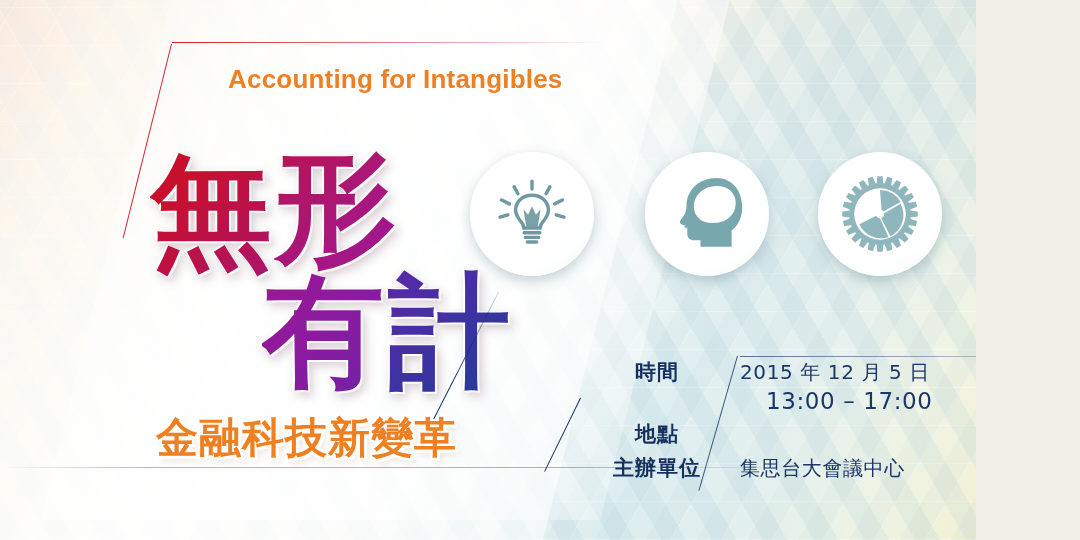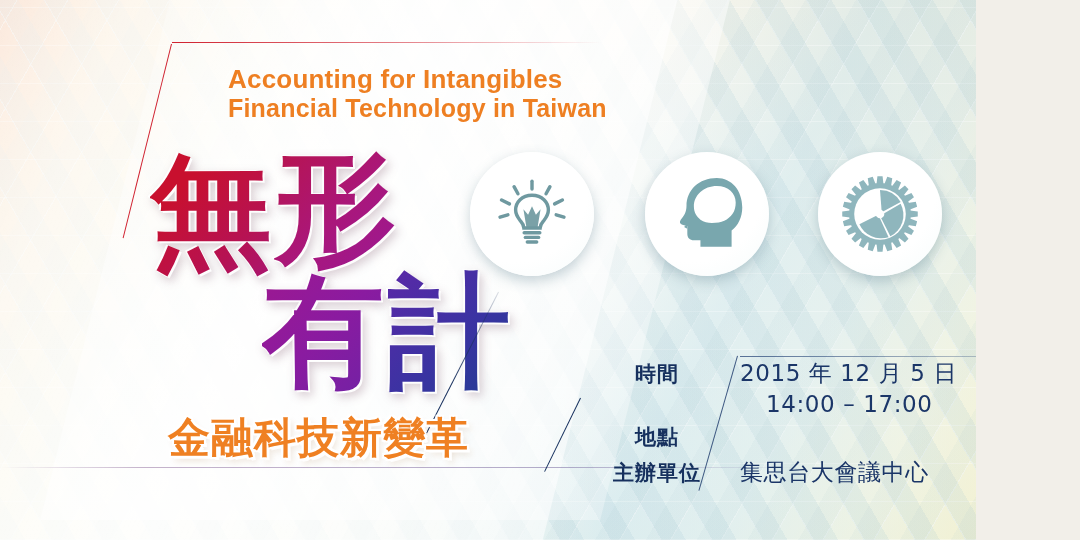--- a/index.html
+++ b/index.html
@@ -116,21 +116,21 @@
   .c4{left:238px;top:120px;font-size:122px;
       background-image:linear-gradient(135deg,#5f27a8 0%,#3a33a2 55%,#1c3f8e 100%);}
   
   .navy-diag{
     position:absolute;left:498px;top:292px;width:1.4px;height:175px;
     background:linear-gradient(180deg, rgba(20,42,82,0.15) 0%, #18305e 60%, #18305e 100%);
     transform:rotate(27deg);transform-origin:top center;
   }
   
   .cn-sub{
-    position:absolute;left:168px;top:410px;
+    position:absolute;left:156px;top:410px;
     font-family:"DejaVu Sans","Liberation Sans",sans-serif;
     font-size:42px;font-weight:bold;letter-spacing:1px;
     color:#ef8022;
     text-shadow:
       2px 0 0 #fff,-2px 0 0 #fff,0 2px 0 #fff,0 -2px 0 #fff,
       2px 2px 0 #fff,-2px 2px 0 #fff,2px -2px 0 #fff,-2px -2px 0 #fff,
       3px 3px 0 rgba(255,255,255,0.9), 4px 5px 6px rgba(150,90,30,0.18);
   }
   .sub-rule{
     position:absolute;left:0px;top:467px;width:800px;height:1px;
@@ -166,41 +166,40 @@
     position:absolute;left:737px;top:356px;width:1.3px;height:140px;
     background:rgba(34,62,110,0.85);
     transform:rotate(16deg);transform-origin:top center;
   }
   .det-row{display:flex;align-items:baseline;margin-bottom:2px;}
   .det-label{
     width:140px;text-align:center;padding-right:26px;
     font-size:21px;font-weight:bold;letter-spacing:1px;color:#16305e;
     box-sizing:border-box;
   }
-  .det-value{font-size:23px;color:#1b3668;letter-spacing:.6px;white-space:nowrap;}
+  .det-value{font-size:20px;color:#1b3668;letter-spacing:.6px;white-space:nowrap;}
   .det-value2{font-size:23px;color:#1b3668;letter-spacing:.6px;margin-left:166px;white-space:nowrap;}
 </style>
 </head>
 <body>
 
 <div class="poster">
 
   <div class="cubes"></div>
   <div class="cubes2"></div>
   <div class="cube-right-fade"></div>
 
   <div class="sheet"></div>
   <div class="sheet2"></div>
 
   <div class="red-diag"></div>
   <div class="red-diag-top"></div>
 
   <div class="en-title">
     <div class="en-line1">Accounting for Intangibles</div>
-    <div class="en-line2">Financial Technology in Taiwan</div>
   </div>
 
   <div class="cn-title">
     <span class="cn-ch c1">無</span>
     <span class="cn-ch c2">形</span>
     <span class="cn-ch c3">有</span>
     <span class="cn-ch c4">計</span>
   </div>
 
   <div class="navy-diag"></div>
@@ -255,21 +254,21 @@
   </div>
 
   <div class="det-top-rule"></div>
   <div class="det-diag"></div>
 
   <div class="details">
     <div class="det-row">
       <div class="det-label">時間</div>
       <div class="det-value">2015 年 12 月 5 日</div>
     </div>
-    <div class="det-value2">14:00 – 17:00</div>
+    <div class="det-value2">13:00 – 17:00</div>
     <div class="det-row" style="margin-top:6px;">
       <div class="det-label">地點</div>
     </div>
     <div class="det-row" style="margin-top:6px;">
       <div class="det-label">主辦單位</div>
       <div class="det-value">集思台大會議中心</div>
     </div>
   </div>
 
 </div>

